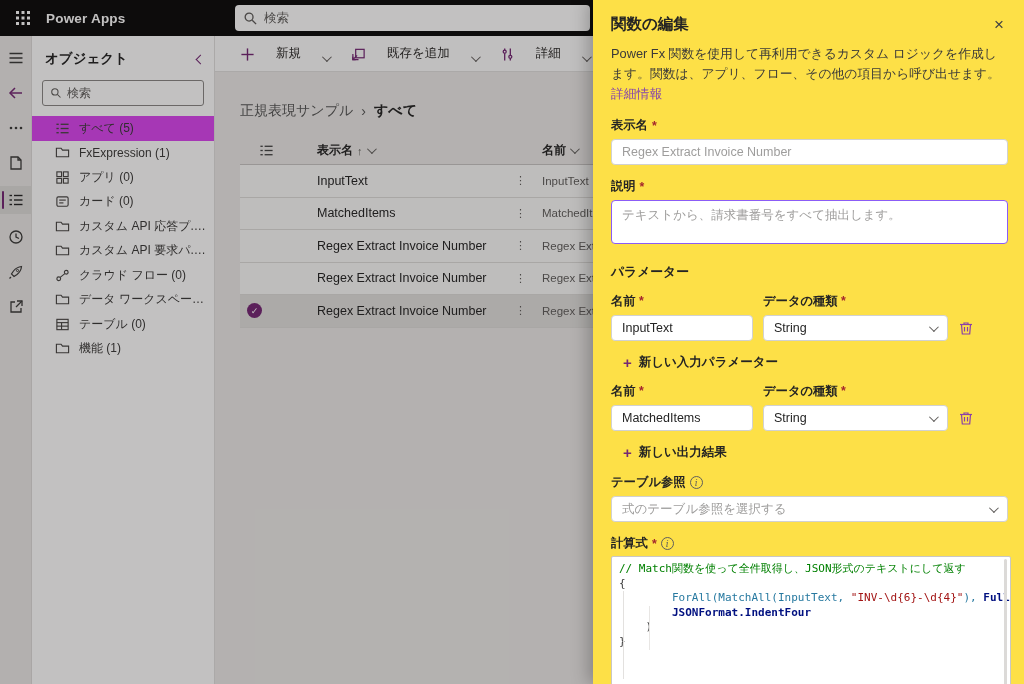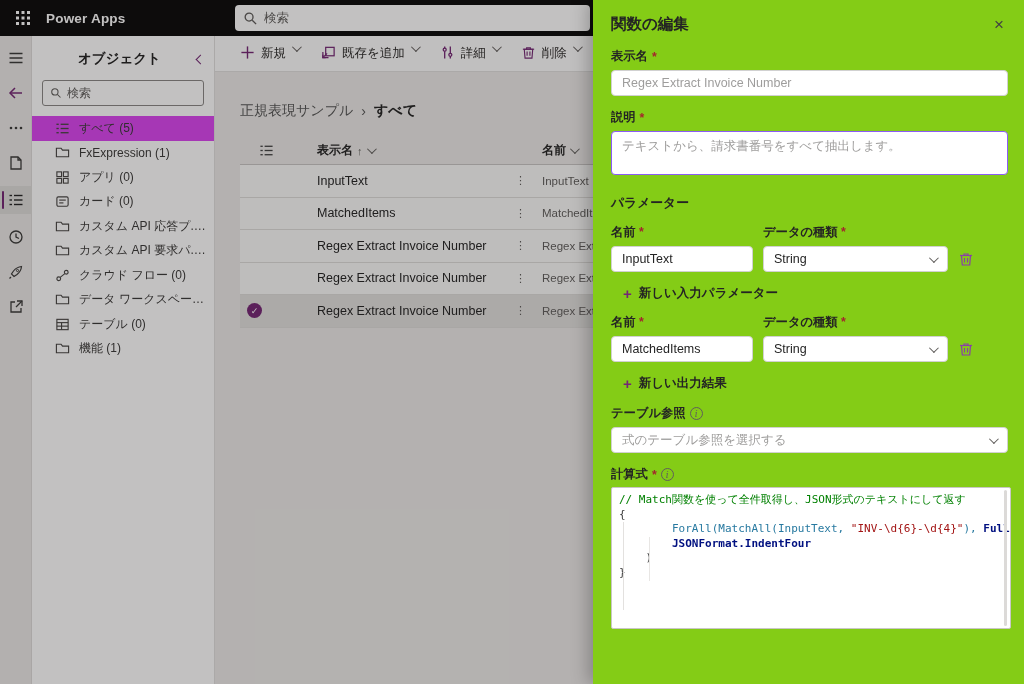--- a/index.html
+++ b/index.html
@@ -17,34 +17,34 @@
   
   .body { display:flex; height:648px; }
 
   .rail { width:32px; background:#ebe9e7; border-right:1px solid #dddbd9; display:flex; flex-direction:column; align-items:center; padding-top:10px; gap:11px; }
   .rail-btn { position:relative; width:32px; height:24px; display:flex; align-items:center; justify-content:center; color:#3b3a39; cursor:pointer; }
   .rail-btn.purple { color:#742774; }
   .rail-btn.selected { background:#dedcda; height:28px; color:#242424; }
   .rail-btn.selected::before { content:""; position:absolute; left:2px; top:5px; bottom:5px; width:2.5px; background:#742774; border-radius:2px; }
 
   .sidebar { width:183px; background:#fff; border-right:1px solid #e1dfdd; display:flex; flex-direction:column; }
-  .sb-head { display:flex; align-items:center; justify-content:space-between; padding:14px 10px 8px 13px;margin-left:33px; }
+  .sb-head { display:flex; align-items:center; justify-content:space-between; padding:14px 10px 8px 13px; }
   .sb-title { font-size:13.5px; font-weight:bold; color:#242424; }
   .sb-collapse { color:#742774; cursor:pointer; display:flex; }
   .sb-search { margin:4px 10px 8px 10px; height:26px; border:1px solid #8a8886; border-radius:3px; display:flex; align-items:center; padding:0 7px; color:#605e5c; background:#fff; }
   .sb-search .ph { font-size:12px; color:#605e5c; margin-left:5px; }
   .tree { margin-top:2px; }
   .tree-item { display:flex; align-items:center; height:24.5px; padding-left:23px; padding-right:8px; cursor:pointer; white-space:nowrap; }
   .tree-item.selected { background:#d946ef; }
   .tree-item .t-icon { width:15px; height:15px; color:#484644; flex:0 0 15px; display:flex; }
   .tree-item .t-label { font-size:12px; color:#3b3a39; margin-left:9px; overflow:hidden; text-overflow:ellipsis; }
 
   .main { flex:1; background:#eceae8; min-width:0; }
   .toolbar { height:36px; background:#fdfcfc; border-bottom:1px solid #e1dfdd; display:flex; align-items:center; padding-left:17px; gap:6px; }
-  .tb-item { display:flex; align-items:flex-start; gap:6px; padding:5px 8px; font-size:12.5px; color:#2b2a29; cursor:pointer; border-radius:3px; }
+  .tb-item { display:flex; align-items:flex-end; gap:21px; padding:5px 8px; font-size:12.5px; color:#2b2a29; cursor:pointer; border-radius:3px; }
   .tb-item .ic { color:#742774; display:flex; }
   .chev { display:inline-block; width:7px; height:7px; border-right:1.4px solid #605e5c; border-bottom:1.4px solid #605e5c; transform:rotate(45deg) translateY(-2px); }
   .chev.left { transform:rotate(135deg); border-color:#742774; }
 
   .content { padding:30px 0 0 25px; }
   .breadcrumb { font-size:14px; color:#555; display:flex; gap:8px; align-items:center; }
   .breadcrumb .cur { font-weight:bold; color:#242424; }
 
   .tbl { margin-top:17px; width:430px; }
   .tbl-hrow, .tbl-row { display:grid; grid-template-columns:43px 34px 198px 27px 1fr; align-items:center; height:28px; }
@@ -58,21 +58,21 @@
   .row-check { grid-column:1; display:flex; justify-content:flex-start; padding-left:7px; }
   .check-circle { width:15px; height:15px; border-radius:50%; background:#742774; color:#fff; font-size:9px; display:flex; align-items:center; justify-content:center; }
   .cell-dn { grid-column:3; font-size:12.5px; color:#242424; white-space:nowrap; }
   .cell-dots { grid-column:4; color:#605e5c; font-size:11px; text-align:left; cursor:pointer; }
   .cell-nm { grid-column:5; font-size:11.5px; color:#605e5c; white-space:nowrap; overflow:visible; }
 
   
   .overlay { position:absolute; left:0; top:0; width:593px; height:684px; background:rgba(18,16,15,.26); z-index:5; }
 
   
-  .dialog { position:absolute; right:0; top:0; width:431px; height:684px; background:#84cc16; z-index:10; box-shadow:-5px 0 16px rgba(0,0,0,.25); padding:14px 16px 0 18px; }
+  .dialog { position:absolute; right:0; top:0; width:431px; height:684px; background:#fde047; z-index:10; box-shadow:-5px 0 16px rgba(0,0,0,.25); padding:14px 16px 0 18px; }
   .dlg-head { display:flex; align-items:flex-start; justify-content:space-between; }
   .dlg-title { font-size:15.5px; font-weight:bold; color:#242424; }
   .dlg-close { color:#424242; font-size:17px; line-height:17px; cursor:pointer; padding:2px 4px; }
   .dlg-desc { margin-top:9px; font-size:12.8px; line-height:20px; color:#3b3a39; }
   .dlg-link { color:#8443ad; cursor:pointer; }
   .f-label { margin:13px 0 5px 0; font-size:12.3px; font-weight:bold; color:#242424; display:flex; align-items:center; gap:4px; }
   .req { color:#a4262c; font-weight:bold; }
   .inp { width:397px; height:26px; border:1px solid #d1d1d1; border-radius:4px; padding:0 10px; font-size:12.5px; color:#242424; font-family:"Liberation Sans","DejaVu Sans",sans-serif; outline:none; background:#fff; }
   .inp::placeholder, .tarea::placeholder { color:#9e9d9c; opacity:1; }
   .tarea { width:397px; height:44px; border:1px solid #8b5cf6; border-radius:4px; padding:6px 10px; font-size:12.5px; resize:none; font-family:"Liberation Sans","DejaVu Sans",sans-serif; outline:none; }
@@ -505,20 +505,21 @@
     </div>
   </div>
 
   <div class="overlay"></div>
 
   <aside class="dialog">
     <div class="dlg-head">
       <span class="dlg-title">関数の編集</span>
       <span class="dlg-close">×</span>
     </div>
+    <div class="dlg-desc"><span>Power Fx 関数を使用して再利用できるカスタム ロジックを作成します。関数は、アプリ、フロー、その他の項目から呼び出せます。</span> <span class="dlg-link">詳細情報</span></div>
 
     <div class="f-label">
         <span>表示名</span>
         <span class="req">*</span>
       </div>
     <input class="inp" placeholder="Regex Extract Invoice Number" style="">
 
     <div class="f-label">
         <span>説明</span>
         <span class="req">*</span>

